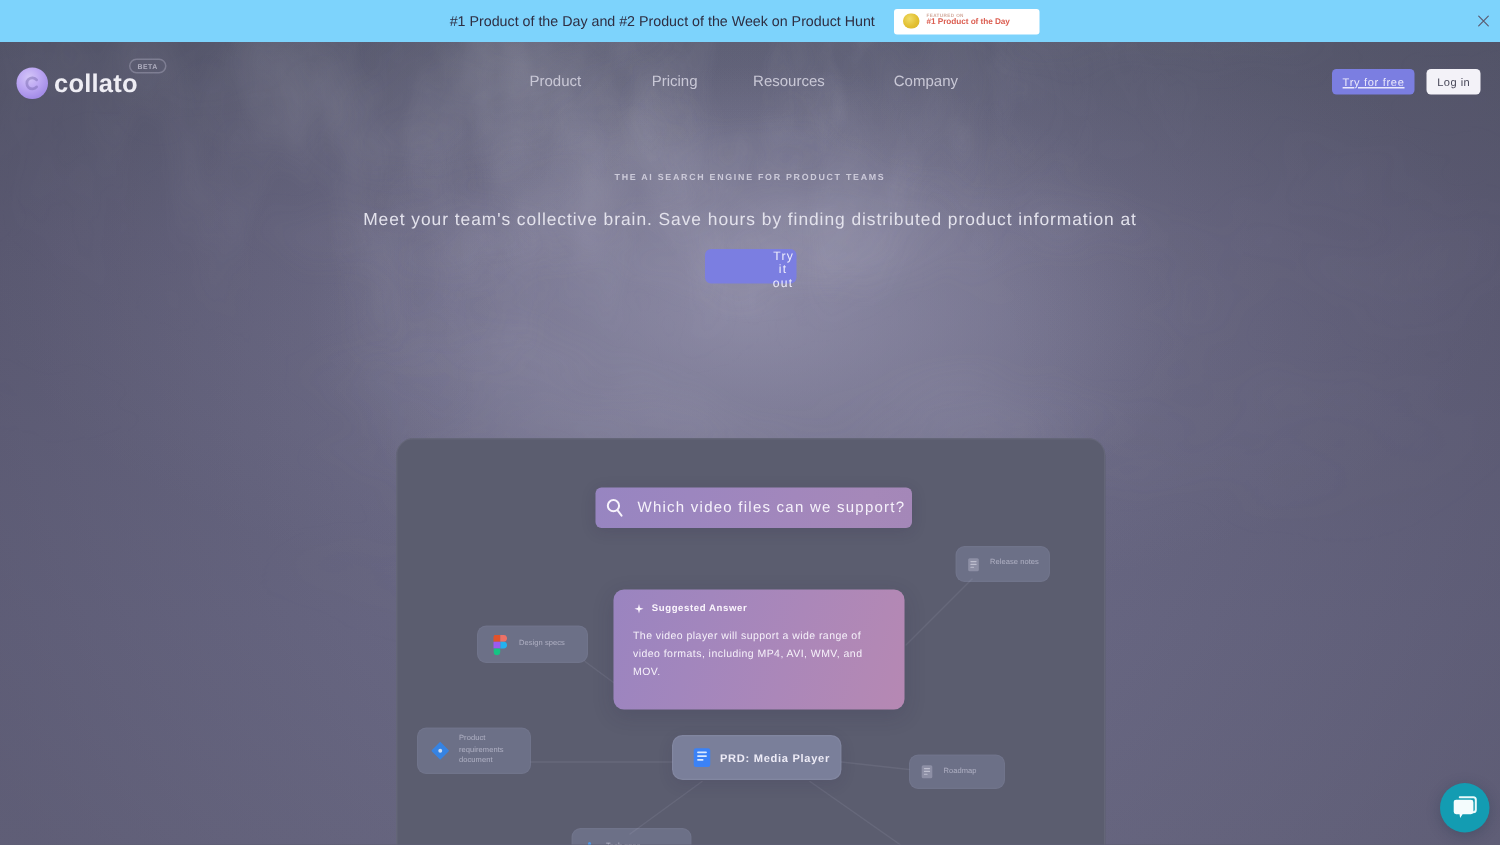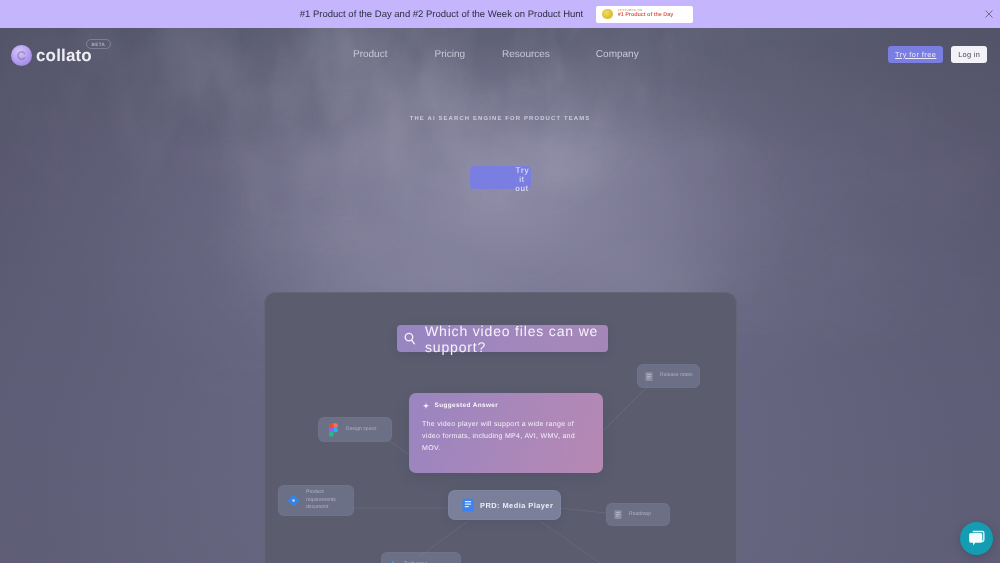--- a/index.html
+++ b/index.html
@@ -8,21 +8,21 @@
       text-rendering:geometricPrecision; }
   html,body { width:1000px; height:563px; overflow:hidden; }
   body {
     font-family: "Liberation Sans", sans-serif;
     background: #5f5e74;
     position: relative;
   }
   
   #banner {
     position:absolute; left:0; top:0; width:1000px; height:28px;
-    background:#c4b5fd;
+    background:#7dd3fc;
     display:flex; align-items:center; justify-content:center;
     z-index:40; padding-right:7px;
   }
   #banner-text { font-size:9.5px; color:#2e2e42; letter-spacing:0px; }
   #ph-badge {
     margin-left:13px; width:97px; height:17px; background:#fff;
     border-radius:2px; display:flex; align-items:center; padding:0 4px; gap:4px;
   }
   #ph-badge .ph-logo { width:10.5px; height:10.5px; border-radius:50%; background:radial-gradient(circle at 40% 35%, #f0dc66, #e2c033 55%, #d9b428); flex:none; margin-left:2px;}
   #ph-badge .ph-txt { display:flex; flex-direction:column; line-height:1.05; margin-left:1px;}
@@ -92,21 +92,21 @@
   .gnode .ic { width:10px; height:15px; flex:none; border-radius:2px; opacity:.88;}
   #n-figma .ic { width:9px; height:14px;}
   .gnode .lbl { font-size:5px; color:rgba(228,226,242,.55); line-height:1.5; letter-spacing:.05px;}
   .gnode .lbl b { font-weight:400; display:block; }
 
   
   #searchbar { position:absolute; left:133px; top:33px; width:211px; height:27px; border-radius:4px;
      background:linear-gradient(100deg,#9785c1 0%, #9c86bf 30%, #a287bc 62%, #a588b9 85%, #a487b8 100%);
      display:flex; align-items:center; padding-left:6px; gap:8px;
      box-shadow:0 2px 10px rgba(40,30,70,.15);}
-  #searchbar .q { font-size:14px; color:#f6f2fb; letter-spacing:.83px;}
+  #searchbar .q { font-size:10px; color:#f6f2fb; letter-spacing:.83px;}
 
   
   #answer { position:absolute; left:145px; top:101px; width:194px; height:80px; border-radius:7px;
      background:linear-gradient(108deg,#9a84c0 0%, #a286bd 30%, #ab87b9 60%, #b288b5 85%, #b688b3 100%);
      padding:8px 12px 0 13px; box-shadow:0 4px 14px rgba(40,30,70,.16);}
   #answer .hd { display:flex; align-items:center; gap:4.5px; height:9px;}
   #answer .hd .t { font-size:6.4px; color:#fbf6fd; font-weight:700; letter-spacing:.4px;}
   #answer .bodytxt { margin-top:9px; font-size:7px; line-height:11.8px; color:#f6f1fa; letter-spacing:.3px; width:163px;}
 
   
@@ -213,21 +213,21 @@
     <span class="beta">BETA</span>
   </div>
   <div id="navbtns">
     <button id="try-free">Try for free</button>
     <button id="login">Log in</button>
   </div>
 </div>
 
 <div id="hero">
   <div id="eyebrow">THE AI SEARCH ENGINE FOR PRODUCT TEAMS</div>
-  <p id="sub"><br></p>
+  <p id="sub"><span>Meet your team's collective brain. Save hours by finding distributed product information at</span><br></p>
   <button id="cta">Try it out</button>
 </div>
 
 <div id="chat-widget">
   <svg width="19" height="19" viewBox="0 0 24 24">
     <path d="M7.8 3.2h11.4a2.1 2.1 0 0 1 2.1 2.1v8.4a2.1 2.1 0 0 1-2.1 2.1h-1.4" fill="none" stroke="#eafafb" stroke-width="1.7" stroke-linecap="round"></path>
     <path d="M4.8 5.2h12.4a2.1 2.1 0 0 1 2.1 2.1v8.0a2.1 2.1 0 0 1-2.1 2.1h-7.0l-2.1 3.3-.5-3.3H4.8a2.1 2.1 0 0 1-2.1-2.1v-8.0a2.1 2.1 0 0 1 2.1-2.1z" fill="#f4fcfd"></path>
   </svg>
 </div>
 

